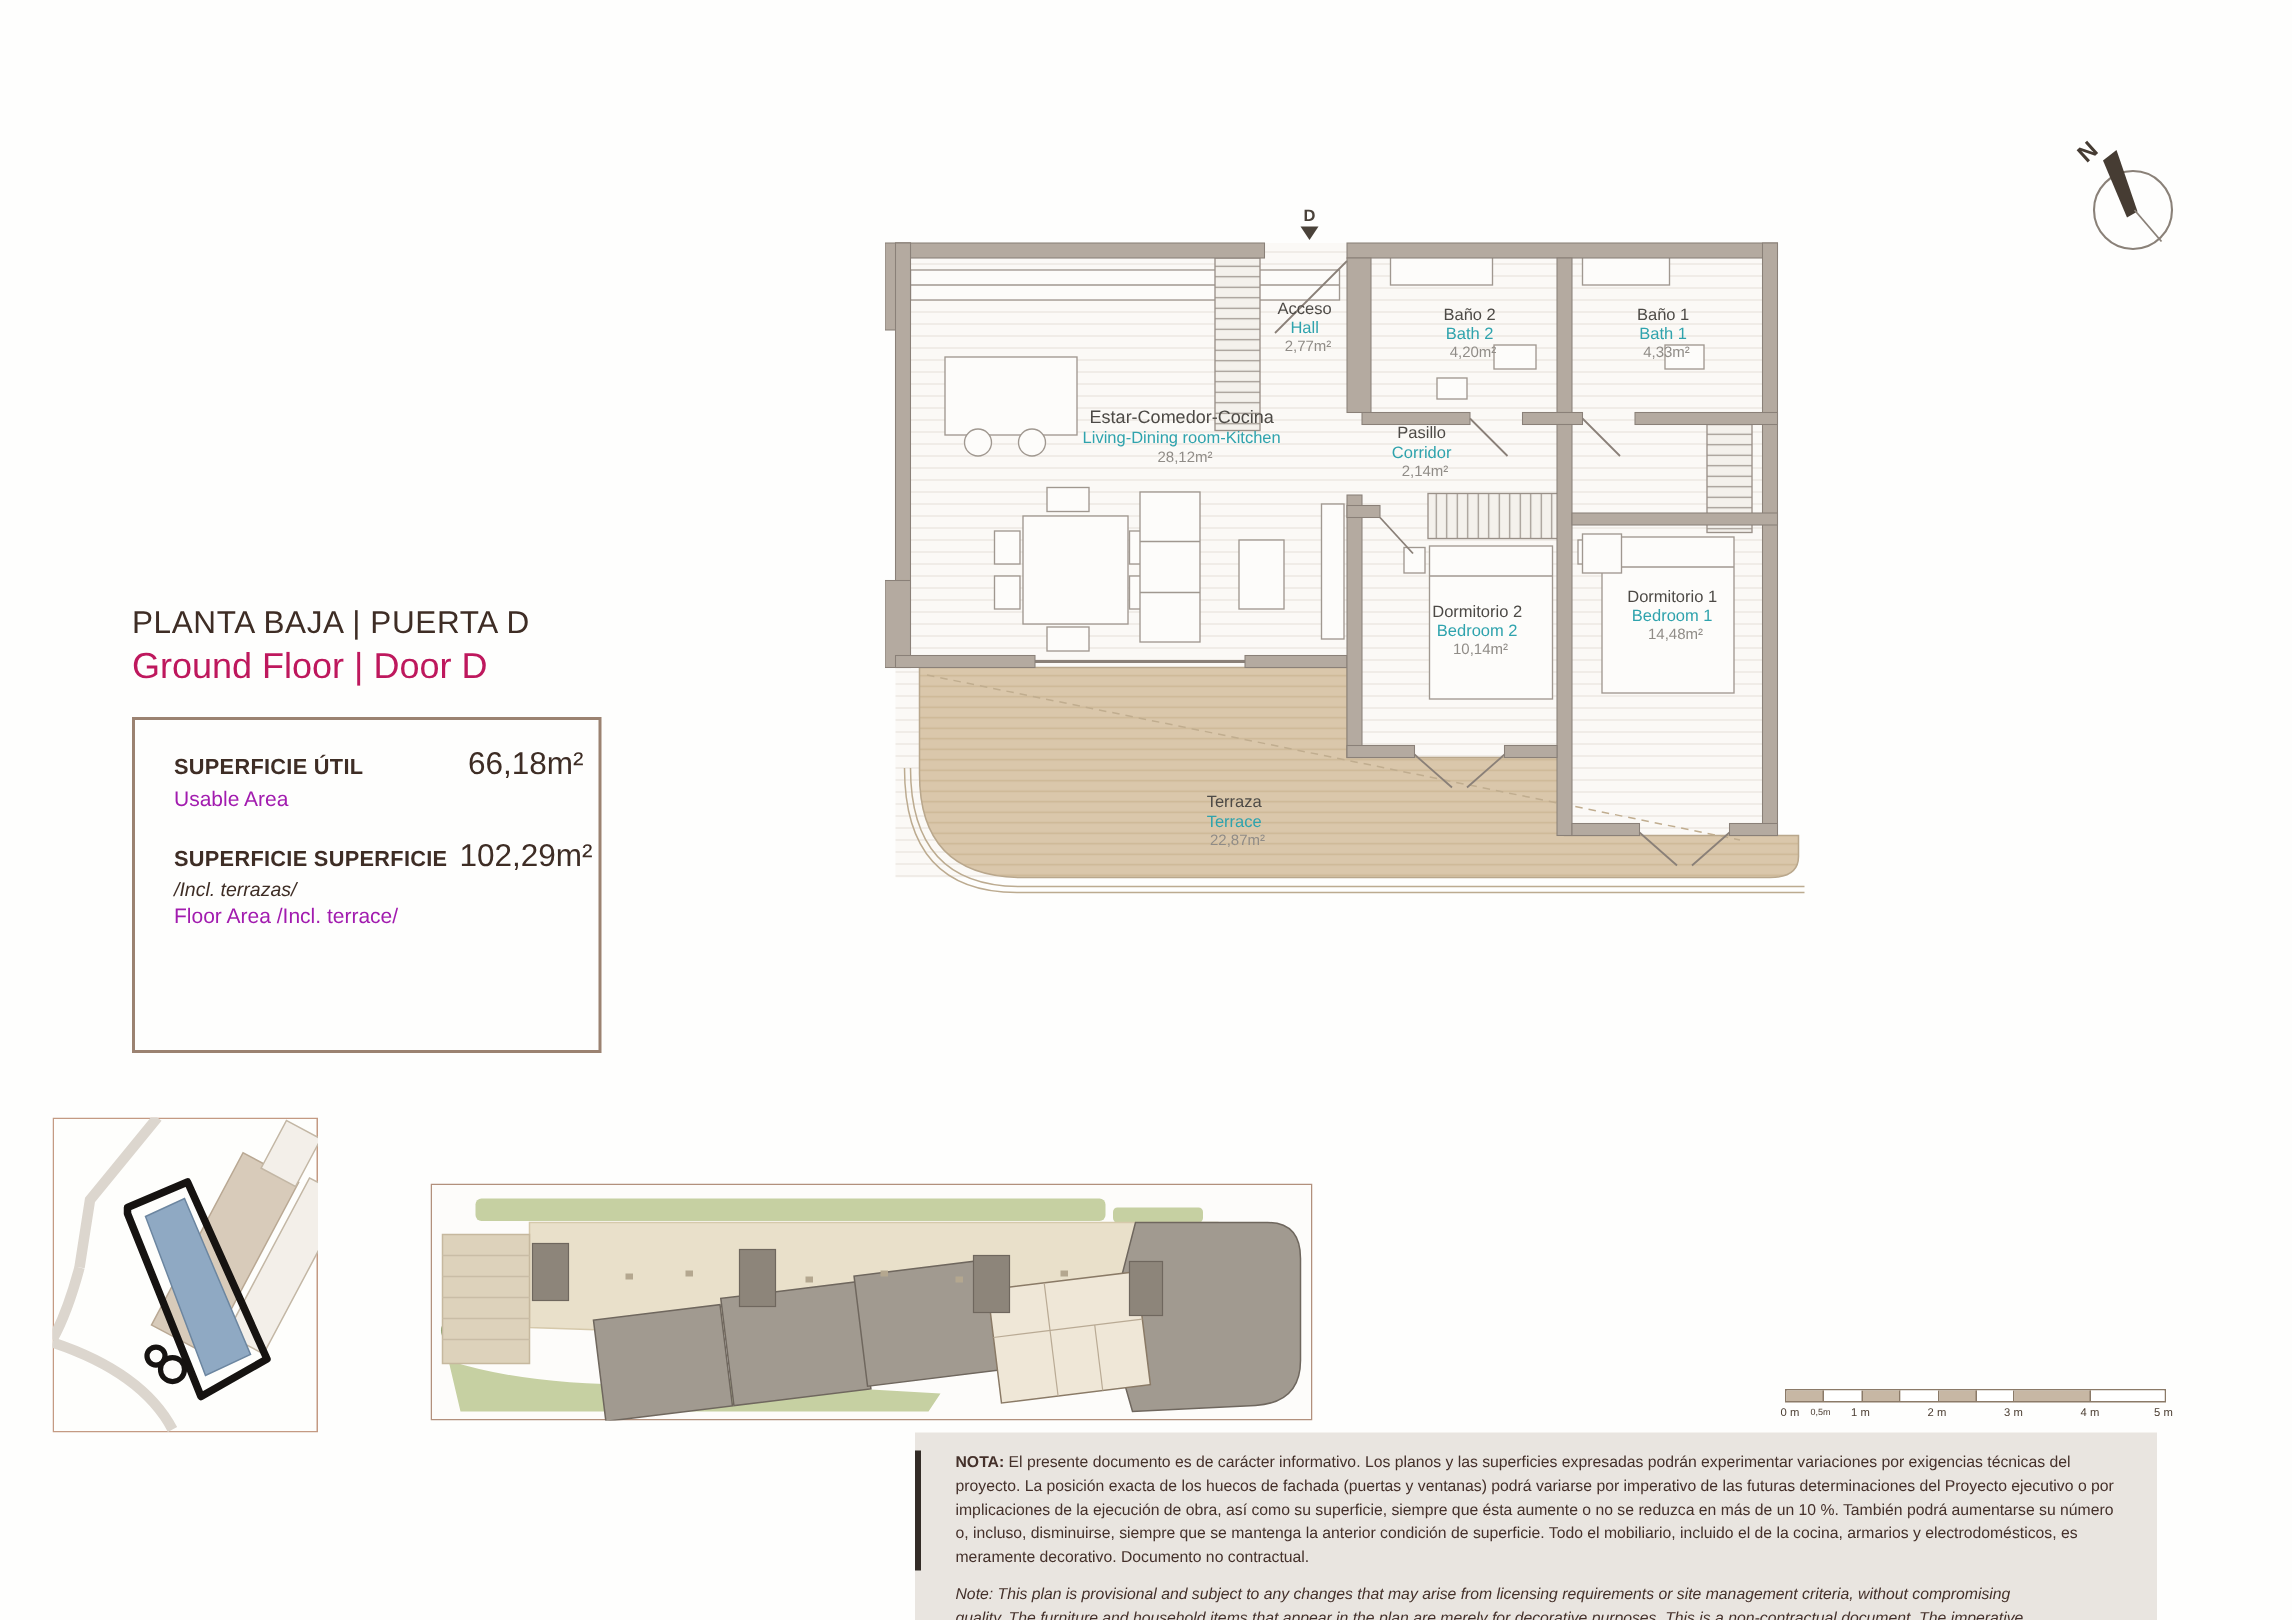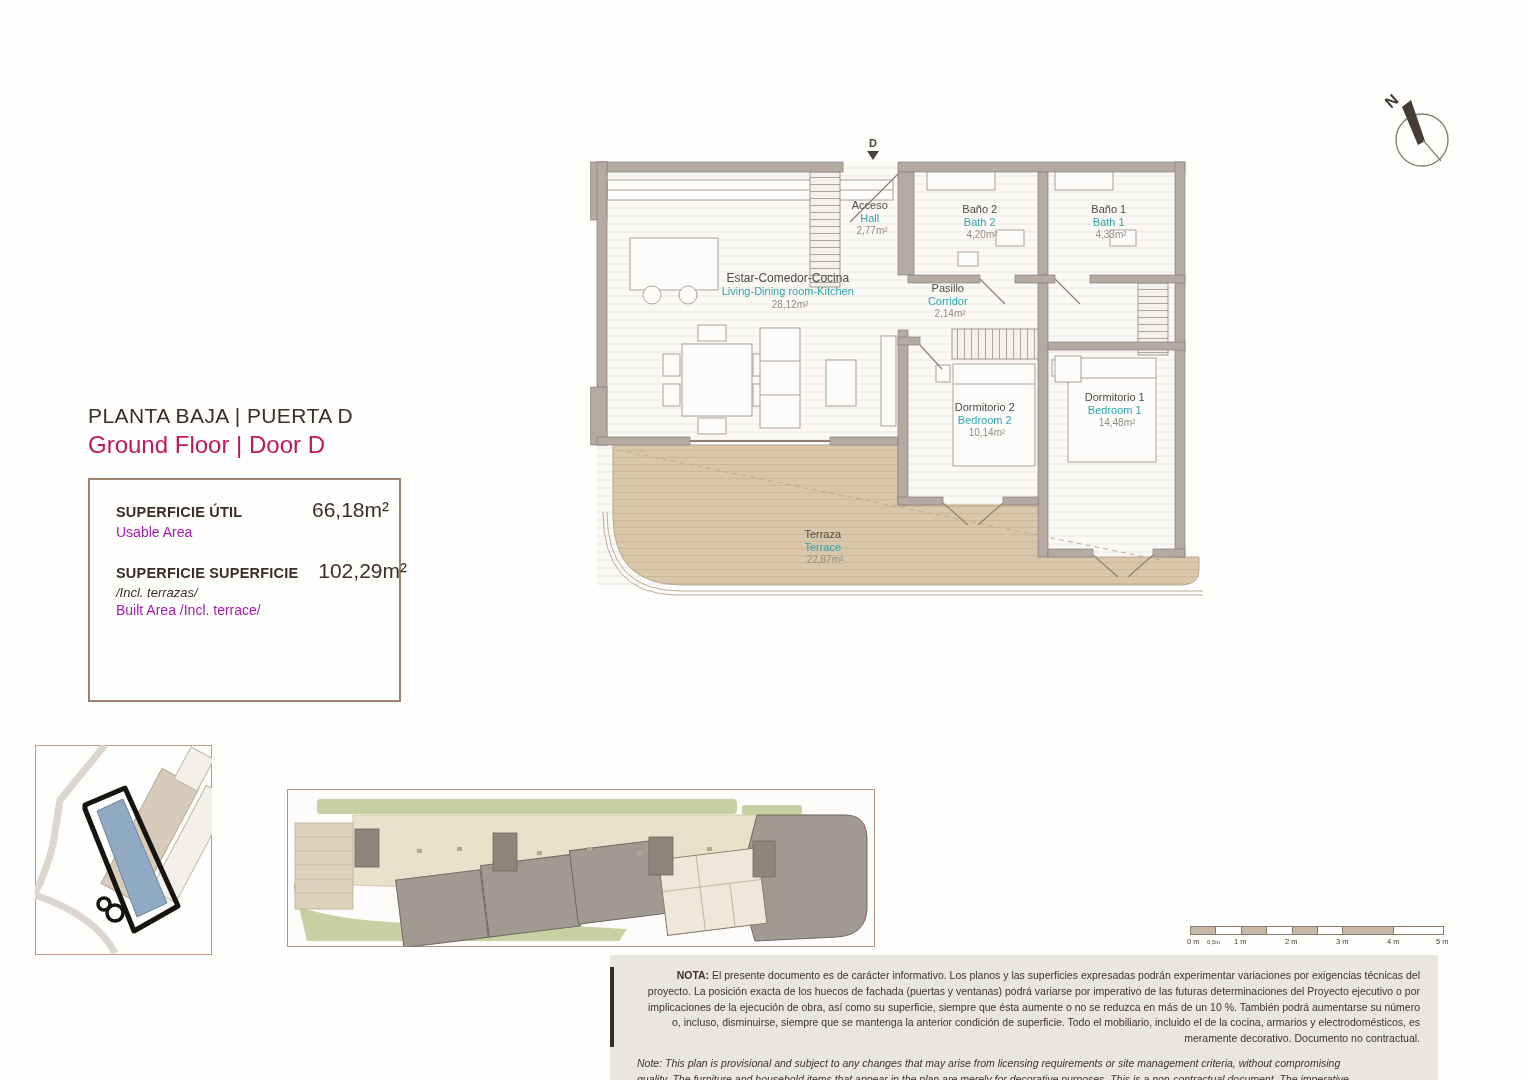--- a/index.html
+++ b/index.html
@@ -5,32 +5,32 @@
   html,body{margin:0;padding:0;background:#ffffff;}
   .page{position:relative;width:1528px;height:1080px;background:#fefefd;overflow:hidden;
         font-family:"Liberation Sans",sans-serif;}
 
   
   .plan-title{position:absolute;left:88px;top:404px;font-size:21px;font-weight:normal;
               color:#3e2d25;letter-spacing:.4px;}
   .plan-subtitle{position:absolute;left:88px;top:431px;font-size:24px;color:#be185d;}
   .area-box{position:absolute;left:88px;top:478px;width:313px;height:224px;
             border:2px solid #9b8271;box-sizing:border-box;padding:18px 10px 0 26px;}
-  .area-row{display:flex;justify-content:space-between;align-items:baseline;gap:20px;}
+  .area-row{display:flex;justify-content:space-between;align-items:baseline;gap:8px;}
   .area-label{font-weight:bold;font-size:14.5px;color:#3e2d25;letter-spacing:.2px;white-space:nowrap;}
   .area-value{font-size:21px;color:#3e2d25;white-space:nowrap;}
   .area-sub{color:#a21caf;font-size:14px;margin-top:2px;}
   .area-extra{color:#3e2d25;font-size:13px;margin-top:2px;font-style:italic;}
   .area-group{margin-bottom:19px;}
 
   
   .notes{position:absolute;left:610px;top:955px;width:828px;min-height:114px;background:#e9e5e0;
          box-sizing:border-box;padding:13px 18px 12px 27px;color:#44302a;}
   .notes .bar{position:absolute;left:0;top:12px;width:4px;height:80px;background:#332c27;}
-  .note-es{font-size:10.5px;line-height:1.5;text-align:right;}
+  .note-es{font-size:10.5px;line-height:1.5;}
   .note-en{font-size:10.5px;line-height:1.5;font-style:italic;margin-top:9px;padding-right:70px;}
 
   
   .scalebar{position:absolute;left:1190px;top:926px;width:254px;height:26px;text-align:center;}
   .sb-bar{position:relative;height:9px;border:1px solid #8b7a68;display:flex;box-sizing:border-box;}
   .sb-seg{height:100%;box-sizing:border-box;border-right:1px solid #8b7a68;}
   .sb-seg:last-child{border-right:none;}
   .sb-f{background:#c7b7a4;} .sb-w{background:#ffffff;}
   .sb-labels{position:relative;height:12px;font-size:7.5px;color:#4a3c30;}
   .sb-labels span{position:absolute;top:2px;white-space:nowrap;}
@@ -215,21 +215,21 @@
         <span class="area-value">66,18m²</span>
       </div>
       <div class="area-sub">Usable Area</div>
     </div>
     <div class="area-group">
       <div class="area-row">
         <span class="area-label">SUPERFICIE SUPERFICIE</span>
         <span class="area-value">102,29m²</span>
       </div>
       <div class="area-extra">/Incl. terrazas/</div>
-      <div class="area-sub">Built Area /Incl. terrace/</div>
+      <div class="area-sub">Floor Area /Incl. terrace/</div>
     </div>
   </div>
 
   <svg style="position:absolute;left:35px;top:745px;" width="177" height="210" viewBox="0 0 177 210">
     <rect x="0.5" y="0.5" width="176" height="209" fill="#fefefc" stroke="#c49a83" stroke-width="1"></rect>
     <g stroke="#dcd6ce" stroke-width="7" fill="none">
       <polyline points="70,0 25,55 18,100"></polyline>
       <path d="M0,150 Q60,170 80,208"></path>
       <path d="M18,100 Q10,130 0,148"></path>
     </g>

